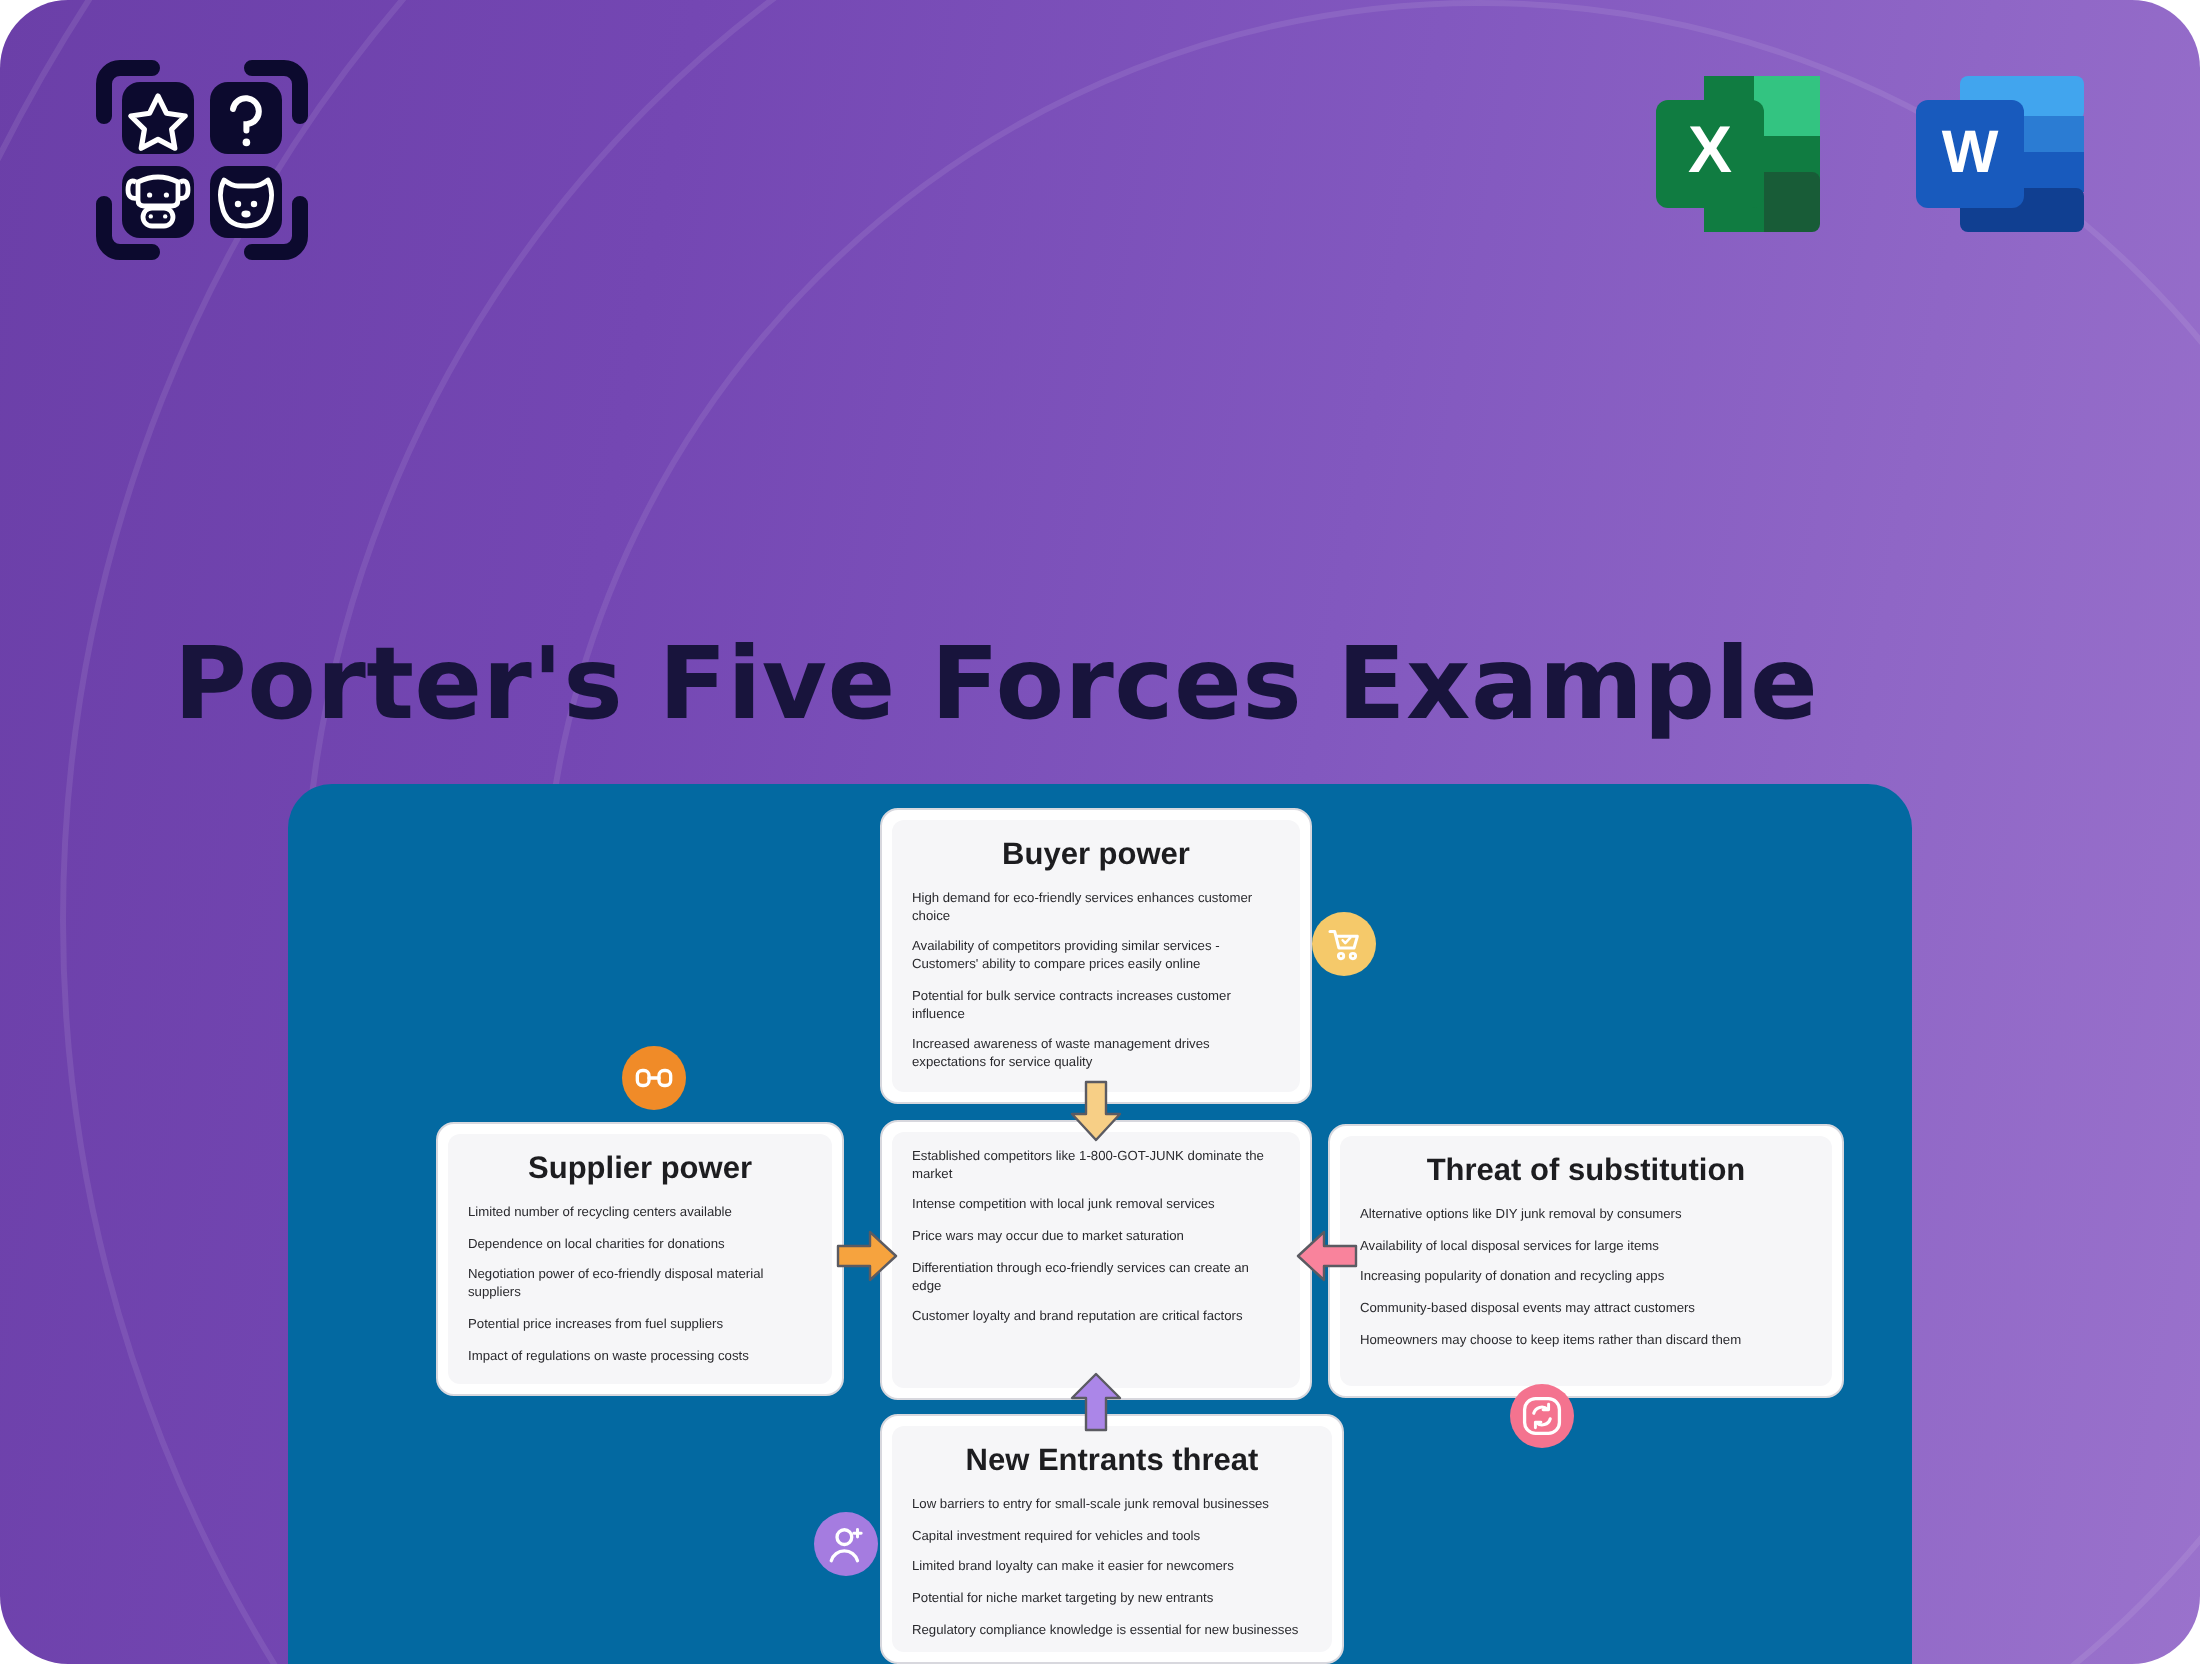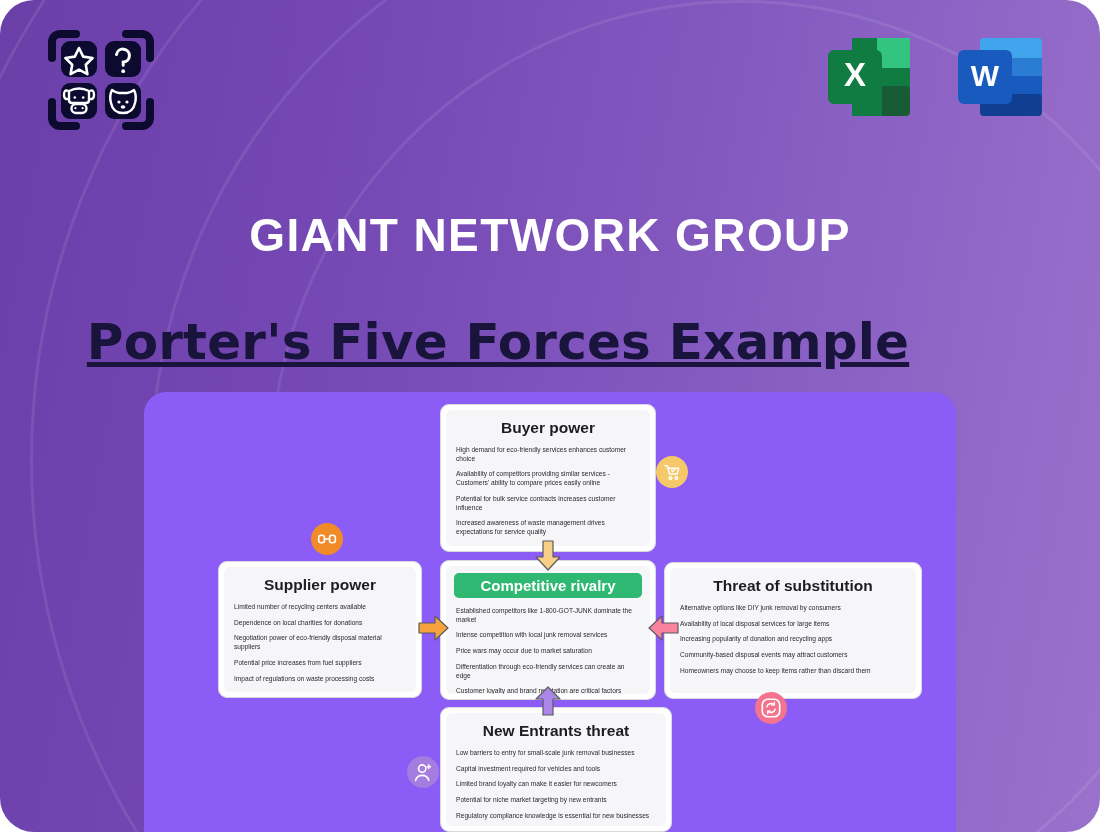--- a/index.html
+++ b/index.html
@@ -62,29 +62,28 @@
     font-family: "Liberation Sans", sans-serif;
   }
   #doc-title {
     position: absolute; left: 0; top: 313px; width: 996px;
     text-align: center;
     color: #18143c;
     font-size: 50px;
     font-weight: bold;
     letter-spacing: 0.2px;
     font-family: "DejaVu Sans", sans-serif;
-    text-decoration: underline;
   }
 
   
   #doc-card {
     position: absolute;
     left: 144px; top: 392px;
     width: 812px; height: 440px;
-    background: #8b5cf6;
+    background: #0369a1;
     border-radius: 22px 22px 0 0;
     overflow: hidden;
   }
 
   
   #diagram { position: absolute; inset: 0; }
 
   .force-box {
     position: absolute;
     background: #ffffff;
@@ -222,21 +221,20 @@
         <rect x="26" y="8" width="62" height="22" fill="#41a5ee" rx="4"></rect>
         <rect x="26" y="28" width="62" height="20" fill="#2b7cd3"></rect>
         <rect x="26" y="46" width="62" height="20" fill="#185abd"></rect>
         <rect x="26" y="64" width="62" height="22" fill="#103f91" rx="4"></rect>
         <rect x="4" y="20" width="54" height="54" rx="6" fill="#185abd"></rect>
         <text x="31" y="56" font-family="'Liberation Sans',sans-serif" font-size="30" font-weight="bold" fill="#ffffff" text-anchor="middle">W</text>
       </svg>
     </div>
   </div>
 
-  <div id="brand-title">GIANT NETWORK GROUP</div>
   <div id="doc-title">Porter's Five Forces Example</div>
 
   <div id="doc-card">
     <div id="diagram">
 
       <div class="force-box" id="box-buyer">
         <div class="force-inner">
           <div class="force-title">Buyer power</div>
           <ul class="force-list">
             <li>High demand for eco-friendly services enhances customer choice</li>
@@ -255,21 +253,20 @@
             <li>Dependence on local charities for donations</li>
             <li>Negotiation power of eco-friendly disposal material suppliers</li>
             <li>Potential price increases from fuel suppliers</li>
             <li>Impact of regulations on waste processing costs</li>
           </ul>
         </div>
       </div>
 
       <div class="force-box" id="box-rivalry">
         <div class="force-inner">
-          <div class="force-title highlight">Competitive rivalry</div>
           <ul class="force-list">
             <li>Established competitors like 1-800-GOT-JUNK dominate the market</li>
             <li>Intense competition with local junk removal services</li>
             <li>Price wars may occur due to market saturation</li>
             <li>Differentiation through eco-friendly services can create an edge</li>
             <li>Customer loyalty and brand reputation are critical factors</li>
           </ul>
         </div>
       </div>
 

